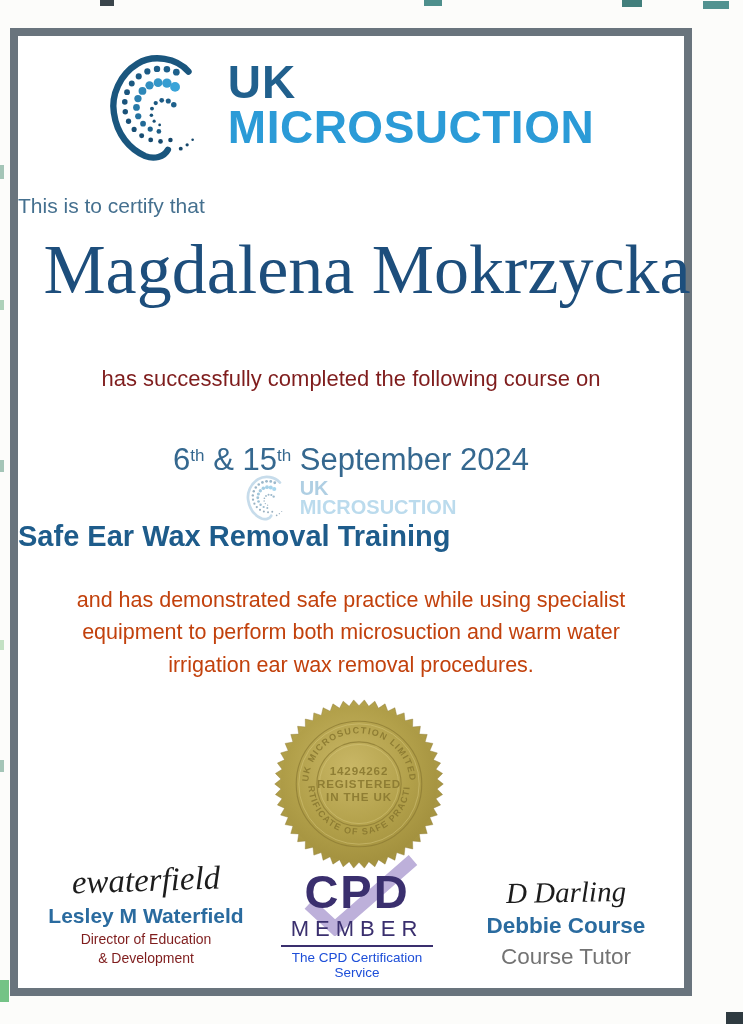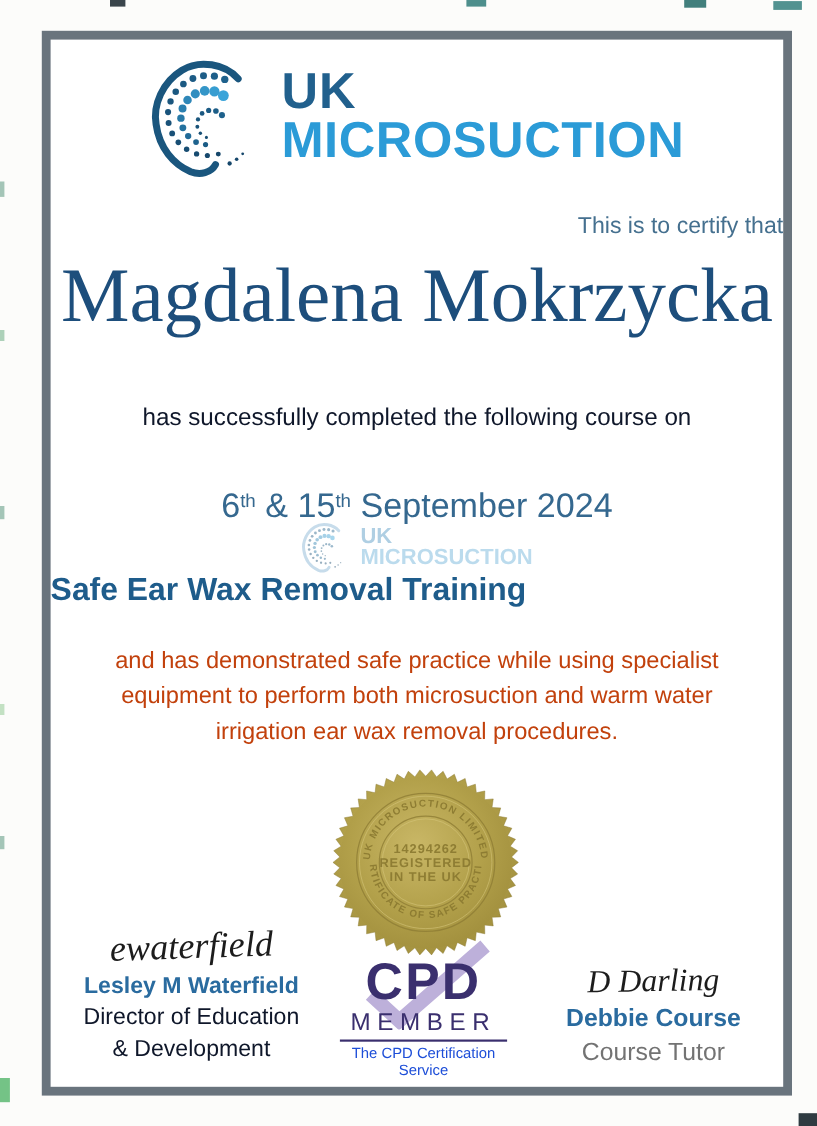--- a/index.html
+++ b/index.html
@@ -4,34 +4,34 @@
 <style>
   html,body{margin:0;padding:0;}
   body{
     width:743px;height:1024px;position:relative;overflow:hidden;
     background:#fcfcfa;font-family:"Liberation Sans",sans-serif;
   }
   
   .artifact{position:absolute;}
   
   .frame{
-    position:absolute;left:38px;top:28px;width:682px;height:968px;
+    position:absolute;left:10px;top:28px;width:682px;height:968px;
     box-sizing:border-box;border:8px solid #69747d;background:#ffffff;
   }
   
   .logo-row{position:absolute;top:16px;left:0;right:0;display:flex;justify-content:center;align-items:flex-start;gap:12px;}
   .ear-svg{width:108px;height:112px;}
   .logo-text{padding-top:8px;line-height:0.97;text-align:left;}
   .logo-uk{font-size:46px;font-weight:bold;color:#21608d;letter-spacing:1px;}
   .logo-micro{font-size:46px;font-weight:bold;color:#2b9bd7;letter-spacing:0.5px;}
   
-  .certify{position:absolute;top:158px;width:100%;text-align:right;font-size:21px;color:#45708f;}
+  .certify{position:absolute;top:158px;width:100%;text-align:left;font-size:21px;color:#45708f;}
   .name{position:absolute;top:194px;width:100%;text-align:center;margin:0;
-        font-family:"Liberation Serif",serif;font-weight:normal;font-size:70px;color:#1d4e7c;white-space:nowrap;}
-  .completed{position:absolute;top:330px;width:100%;text-align:center;font-size:22px;color:#0f172a;}
+        font-family:"Liberation Serif",serif;font-weight:normal;font-size:70px;color:#1d4e7c;white-space:nowrap;padding-left:16px;}
+  .completed{position:absolute;top:330px;width:100%;text-align:center;font-size:22px;color:#7f1d1d;}
   .date-line{position:absolute;top:406px;width:100%;text-align:center;font-size:31px;color:#35688f;}
   .date-line sup{font-size:55%;vertical-align:baseline;position:relative;top:-0.55em;}
   
   .watermark{position:absolute;top:438px;left:50%;transform:translateX(-50%);
              display:flex;gap:8px;align-items:center;opacity:0.55;z-index:1;}
   .wm-ear{width:46px;height:48px;opacity:.8;}
   .wm-ear path{stroke:#7fb0d1 !important;}
   .wm-text{line-height:.95;text-align:left;}
   .wm-uk{font-size:20px;font-weight:bold;color:#6fa8cd;}
   .wm-micro{font-size:20px;font-weight:bold;color:#85bedf;}
@@ -40,21 +40,21 @@
   .description{position:absolute;top:548px;left:50%;transform:translateX(-50%);
                width:614px;margin:0;text-align:center;font-size:21.5px;line-height:1.5;color:#c2410c;}
   
   .seal-wrap{position:absolute;top:662px;left:50%;width:172px;height:172px;margin-left:-78px;}
   
   .footer{position:absolute;left:0;right:0;bottom:0;height:160px;}
   .signature{font-family:"Liberation Serif",serif;font-style:italic;color:#1c1c1c;}
   .sig-left{position:absolute;left:8px;bottom:20px;width:240px;text-align:center;}
   .sig-left .signature{font-size:33px;transform:rotate(-2deg);margin-bottom:3px;}
   .sig-name{font-size:21px;font-weight:bold;color:#2a6b9f;line-height:1.35;}
-  .sig-role{font-size:21px;color:#0f172a;line-height:1.35;}
+  .sig-role{font-size:14px;color:#7f1d1d;line-height:1.35;}
   .sig-right{position:absolute;right:6px;bottom:16px;width:224px;text-align:center;}
   .sig-right .signature{font-size:29px;transform:rotate(-1deg);margin-bottom:2px;}
   .sig-right .sig-name{font-size:22.5px;}
   .sig-right .sig-role{font-size:22.5px;color:#737373;}
   
   .cpd{position:absolute;left:calc(50% - 79px);bottom:8px;width:170px;text-align:center;}
   .cpd-logo{position:relative;display:inline-block;}
   .cpd-check{position:absolute;left:10px;top:-14px;width:126px;height:82px;z-index:0;opacity:.85;}
   .cpd-letters{position:relative;z-index:1;font-size:47px;font-weight:bold;color:#3a2f6e;letter-spacing:2px;line-height:1;}
   .cpd-member{position:relative;z-index:1;font-size:22px;letter-spacing:6px;color:#3a2f6e;margin-top:1px;}

